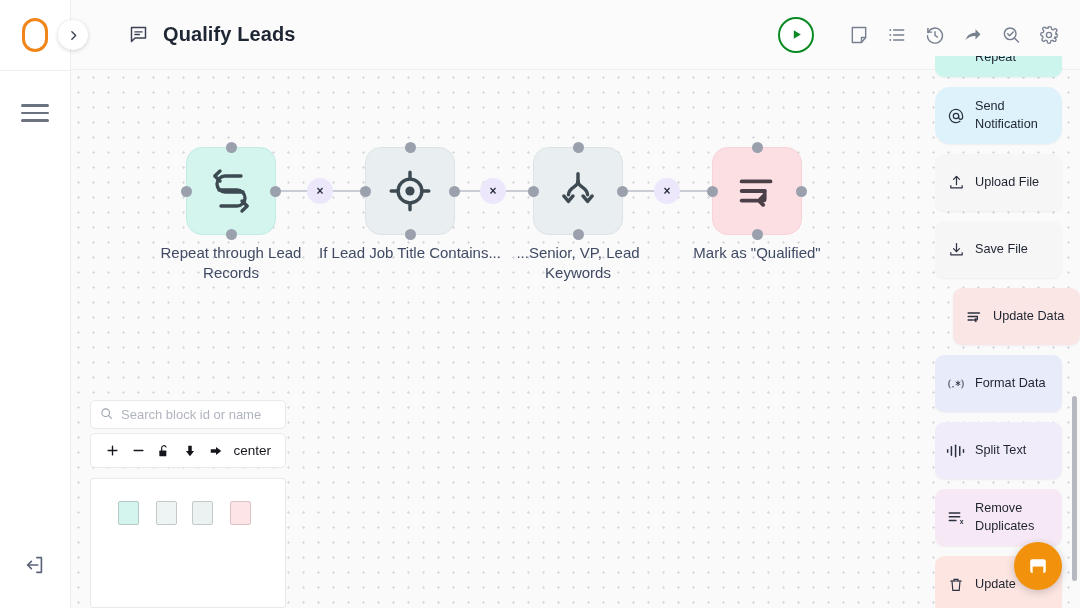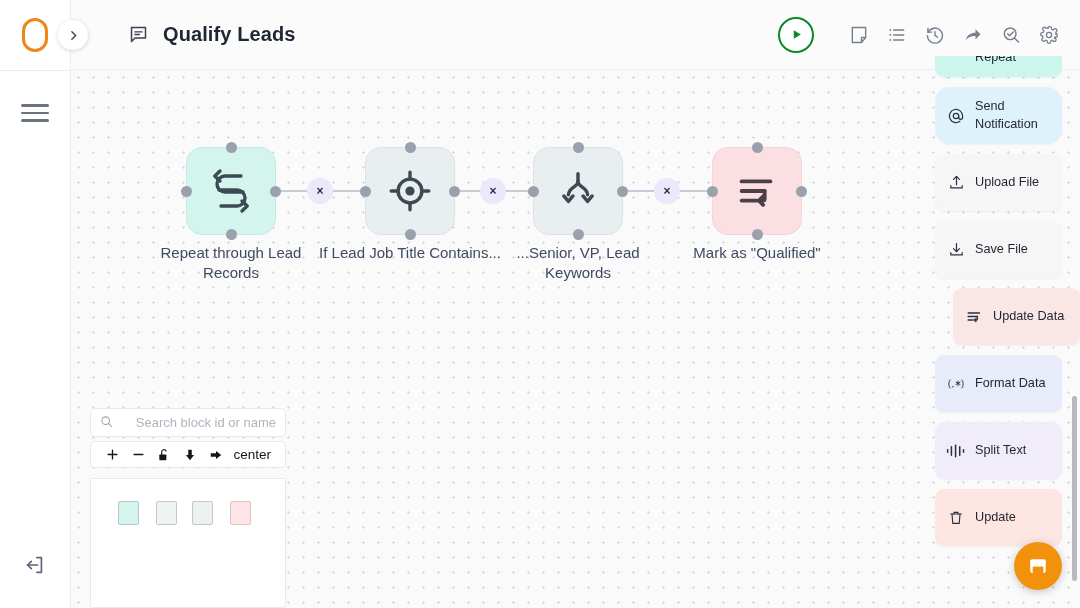--- a/index.html
+++ b/index.html
@@ -97,27 +97,27 @@
   .minimap {
     position: absolute; left: 19px; bottom: 0px; width: 196px;
   }
   .mm-search {
     display: flex; align-items: center; gap: 8px;
     background: #ffffff; border: 1px solid #e7e9ed; border-radius: 5px;
     height: 29px; padding: 0 9px; margin-bottom: 4px;
   }
   .mm-search input {
     border: none; outline: none; font-size: 13px; color: #1d4ed8;
-    font-family: "Liberation Sans", sans-serif; width: 100%; background: transparent; text-align: right;
+    font-family: "Liberation Sans", sans-serif; width: 100%; background: transparent;
   }
   .mm-search input::placeholder { color: #b0b4bd; }
   .mm-toolbar {
     display: flex; align-items: center; gap: 0;
     background: #ffffff; border: 1px solid #e7e9ed; border-radius: 5px;
-    height: 27px; padding: 0 8px; margin-bottom: 10px;
+    height: 35px; padding: 0 8px; margin-bottom: 10px;
   }
   .mm-btn {
     width: 26px; height: 25px; display: flex; align-items: center; justify-content: center;
     cursor: pointer; color: #14161c;
   }
   .mm-center { margin-left: auto; font-size: 13.5px; color: #14161c; padding-right: 6px; cursor: pointer; }
   .mm-view {
     background: #ffffff; border: 1px solid #e7e9ed; border-radius: 3px;
     height: 130px; position: relative;
   }
@@ -440,20 +440,31 @@
             <path d="M2 7.5v3"></path>
               <path d="M6.5 4v10"></path>
               <path d="M11.5 2v14"></path>
               <path d="M16.5 4v10"></path>
               <path d="M21 7.5v3"></path>
           </svg>
         </span>
         <span class="rp-label">Split Text</span>
       </div>
 
+      <div class="rp-item" style="background:#f7e8f5;">
+        <span class="rp-icon">
+          <svg width="18" height="17" viewBox="0 0 24 22" fill="none" stroke="#2b3040" stroke-width="1.8" stroke-linecap="round">
+            <path d="M3 5h14"></path>
+              <path d="M3 10h14"></path>
+              <path d="M3 15h9"></path>
+            <text x="17" y="20" font-size="9" fill="#2b3040" stroke="none" font-family="Liberation Sans" font-weight="bold">x</text>
+          </svg>
+        </span>
+        <span class="rp-label">Remove Duplicates</span>
+      </div>
 
       <div class="rp-item" style="background:#fde6e2;">
         <span class="rp-icon">
           <svg width="16" height="16" viewBox="0 0 24 24" fill="none" stroke="#2b3040" stroke-width="1.7" stroke-linecap="round">
             <path d="M4 6h16"></path>
               <path d="M9 6V3.6h6V6"></path>
               <path d="M6 6l1.2 14h9.6L18 6"></path>
           </svg>
         </span>
         <span class="rp-label">Update</span>

